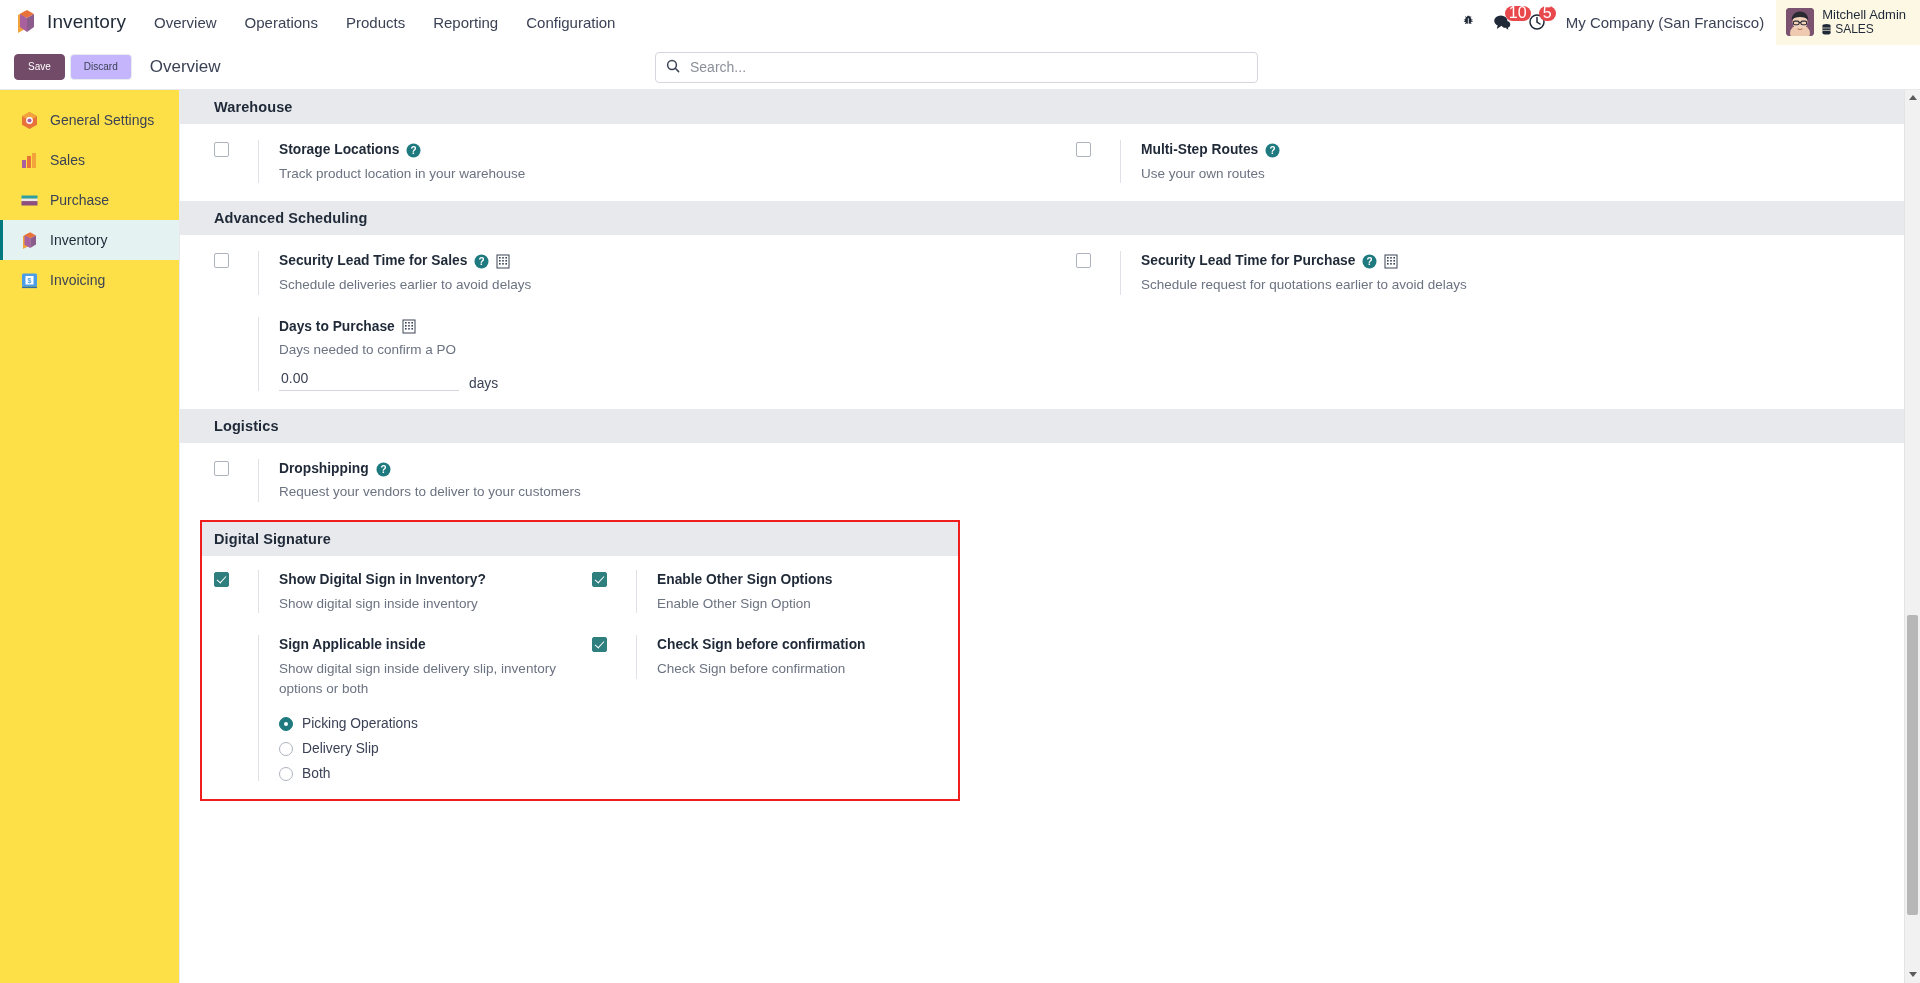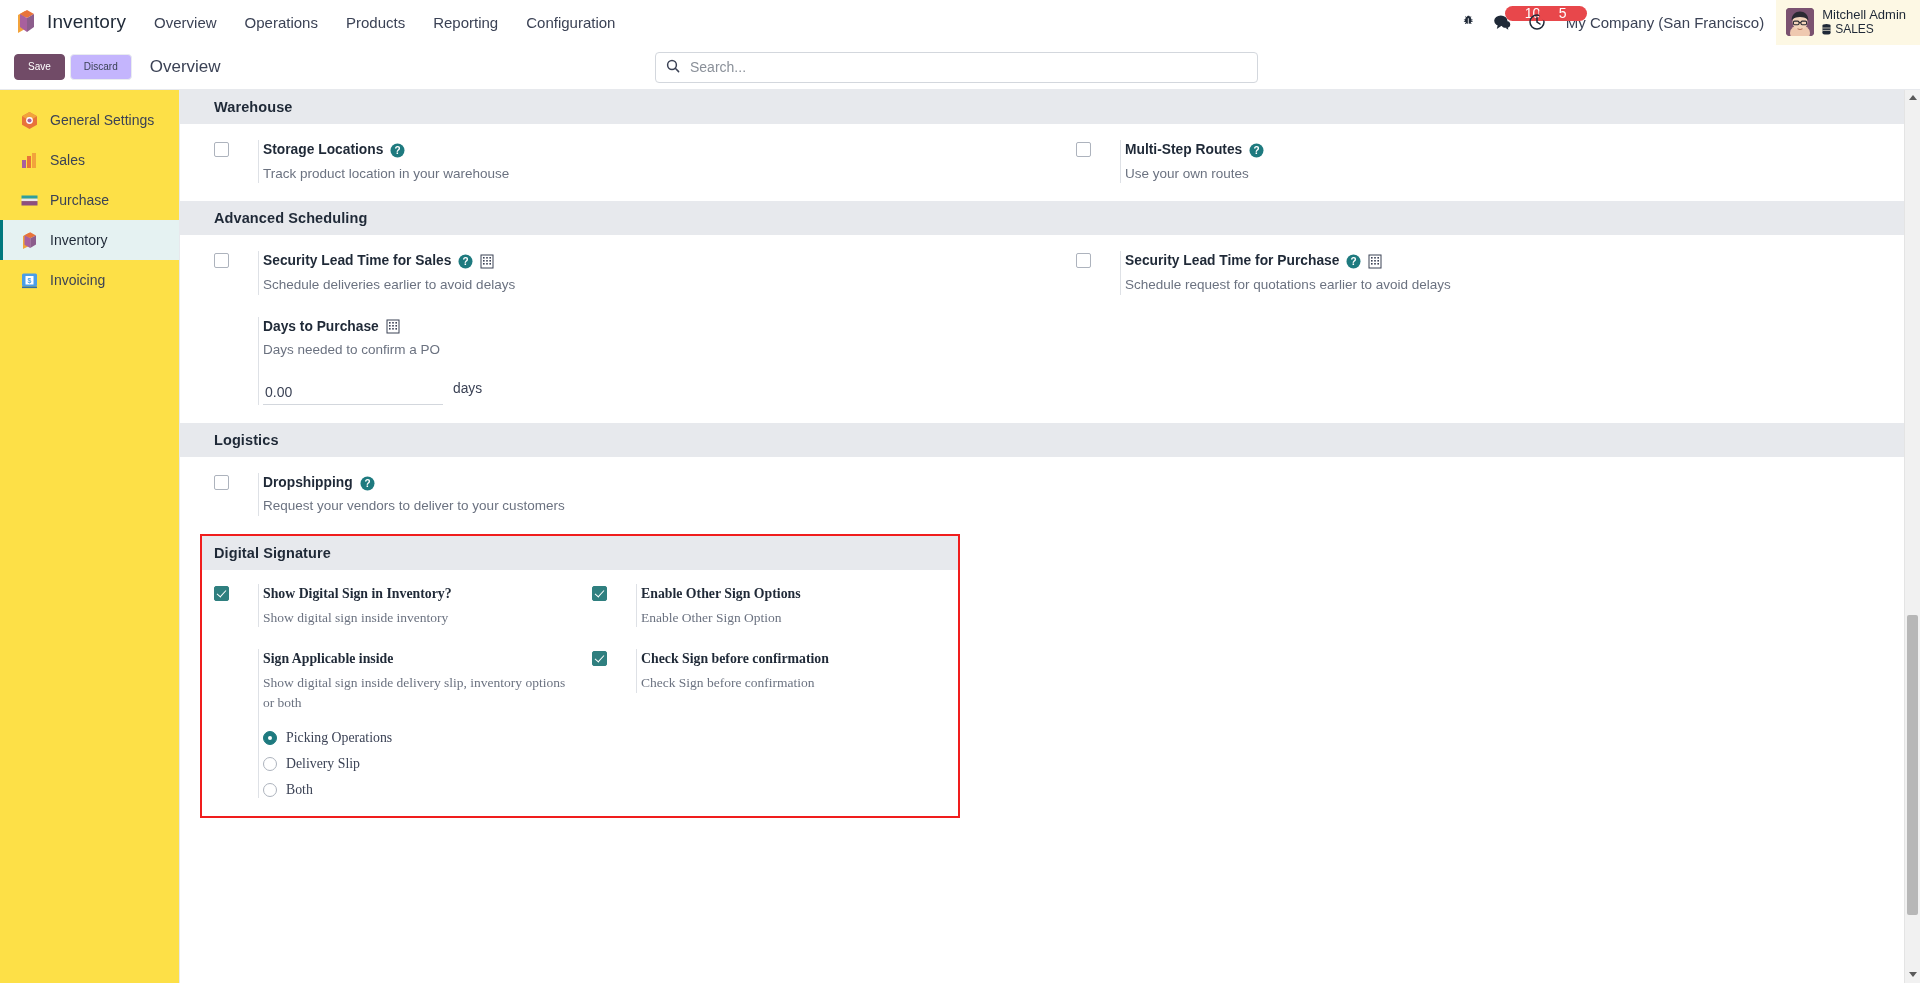--- a/index.html
+++ b/index.html
@@ -62,27 +62,27 @@
     display: flex; align-items: center; justify-content: center;
     cursor: pointer;
     color: #1f2937;
   }
   .nav-icon-btn svg { display: block; }
   .badge-count {
     position: absolute;
     top: 6px; left: 19px;
     background: #e8474b;
     color: #ffffff;
-    font-size: 14px;
+    font-size: 16px;
     line-height: 14px;
     min-width: 17px;
     height: 15px;
     border-radius: 8px;
     text-align: center;
-    padding: 0 20px;
+    padding: 0 4px;
     font-weight: 400;
   }
   .company-name {
     font-size: 15px;
     color: #3b4255;
     padding: 0 12px;
     cursor: pointer;
     white-space: nowrap;
   }
   .user-menu {
@@ -237,39 +237,39 @@
     display: flex;
     flex-wrap: wrap;
   }
   .setting-col {
     width: 50%;
     padding: 0 20px 0 34px;
     display: flex;
     flex-direction: column;
     gap: 22px;
   }
-  .setting-block.highlighted .section-body { padding: 14px 0 18px 0; font-family: Liberation Serif, serif; }
+  .setting-block.highlighted .section-body { padding: 14px 0 18px 0; }
   .setting-block.highlighted .setting-col { width: 50%; padding-left: 12px; padding-right: 10px; }
 
   .setting-row {
     display: flex;
     align-items: flex-start;
     gap: 0;
   }
   .cb-cell {
     width: 44px;
     flex: 0 0 44px;
     display: flex;
     justify-content: flex-start;
     padding-top: 2px;
   }
   .setting-main {
     flex: 1;
     border-left: 1px solid #dee1e6;
-    padding-left: 4px;
+    padding-left: 20px;
     min-height: 40px;
   }
 
   .setting-label {
     font-size: 13.8px;
     font-weight: bold;
     color: #1f2937;
     display: flex;
     align-items: center;
     gap: 7px;
@@ -309,22 +309,22 @@
   
   .help-icon {
     width: 15px; height: 15px;
     display: inline-flex;
     flex: 0 0 auto;
   }
   .company-icon { width: 14px; height: 15px; display:inline-flex; flex:0 0 auto;}
 
   
   .field-row {
-    display: flex; align-items: flex-start;
-    margin-top: 21px;
+    display: flex; align-items: flex-end;
+    margin-top: 7px;
     gap: 0;
   }
   .num-input {
     width: 180px;
     border: none;
     border-bottom: 1px solid #d3d7dd;
     outline: none;
     font-size: 14px;
     color: #3b4255;
     font-family: "Liberation Sans", sans-serif;

